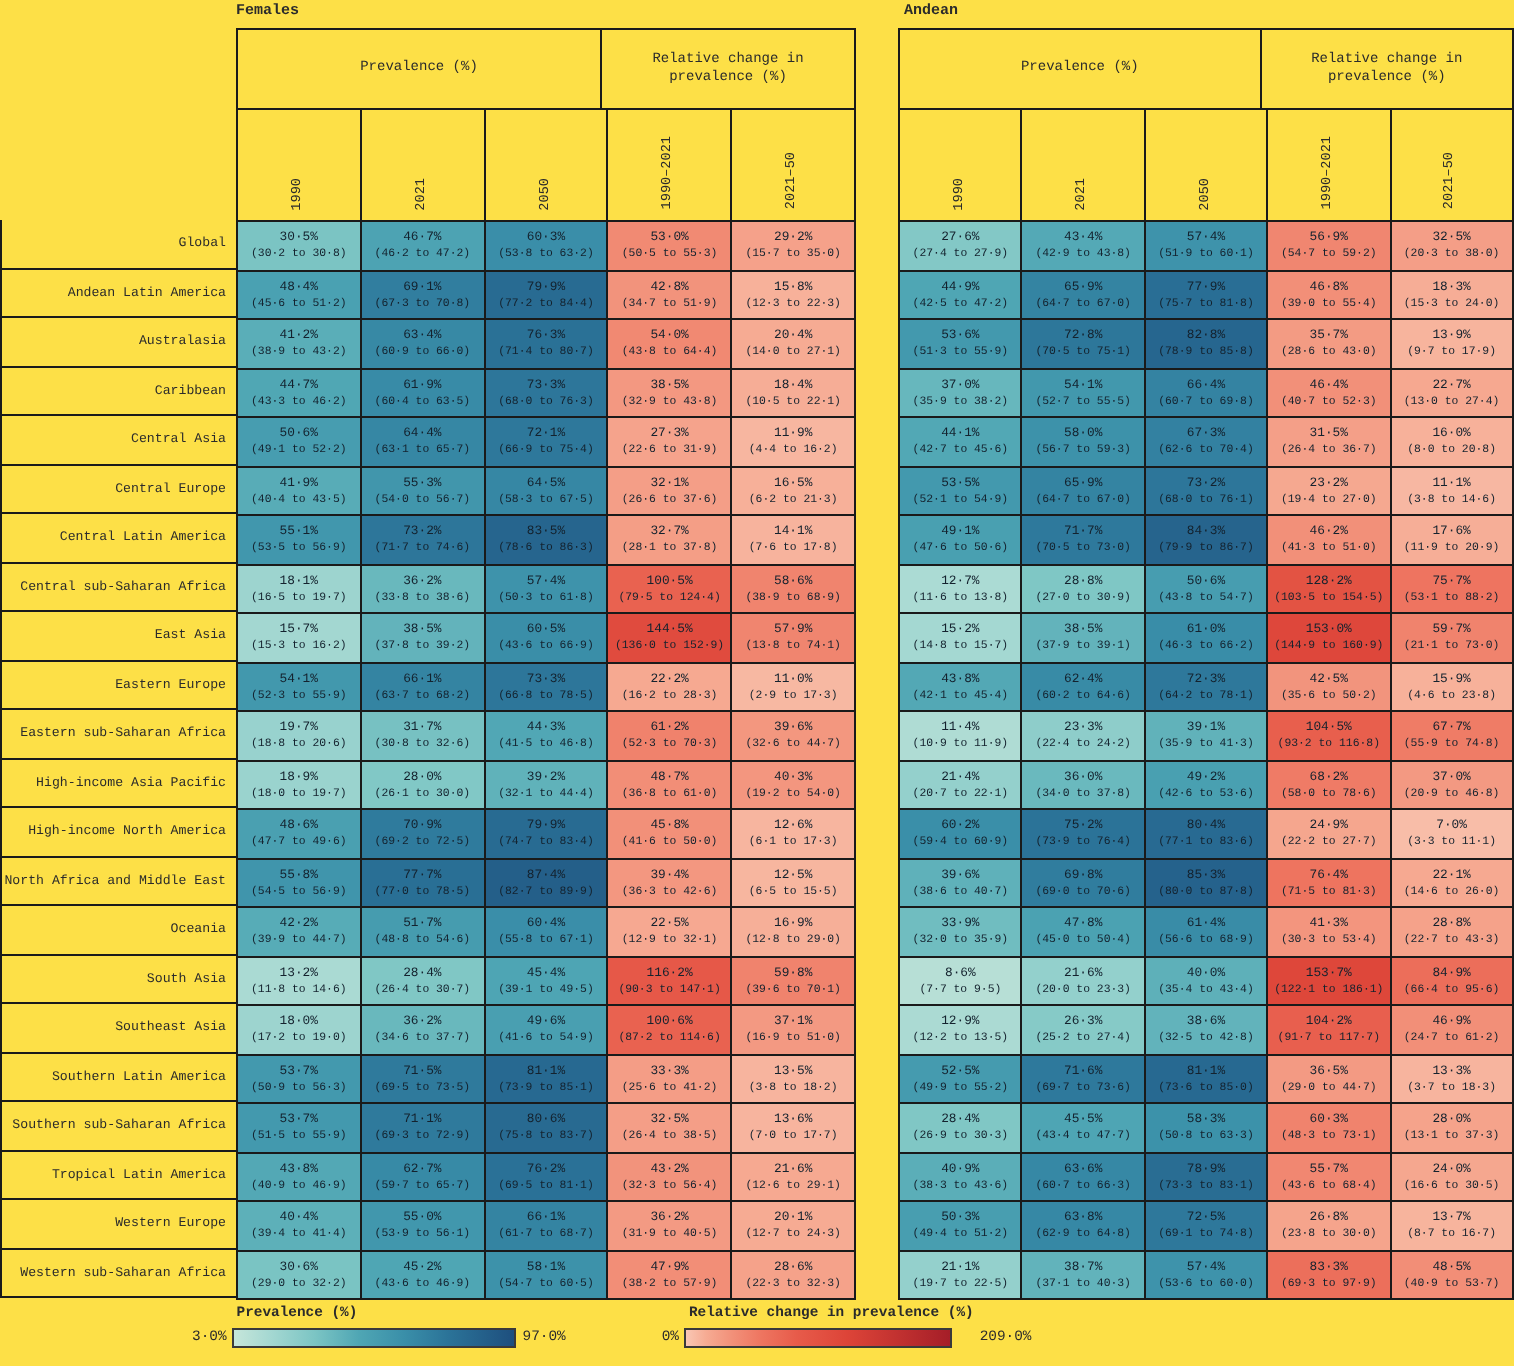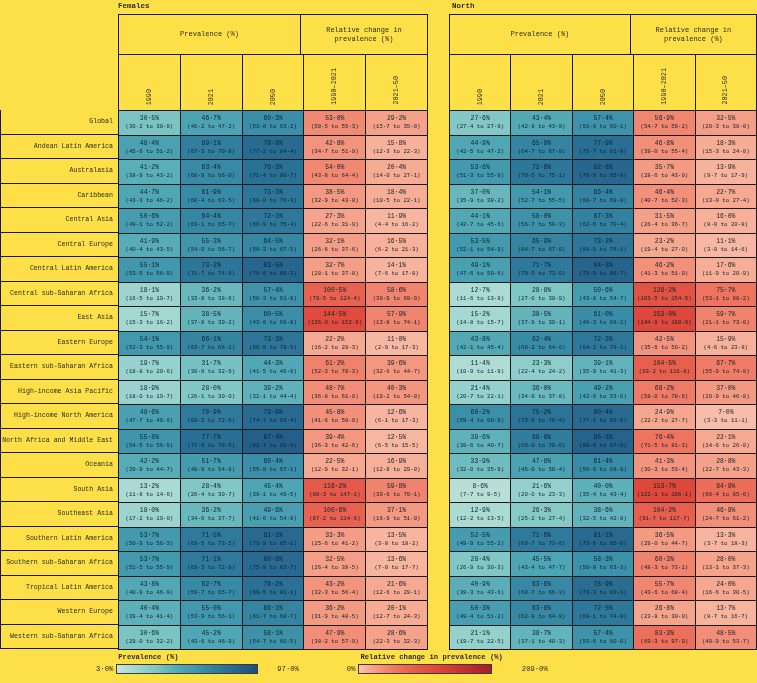--- a/index.html
+++ b/index.html
@@ -55,28 +55,28 @@
   .lblock { display:flex; align-items:flex-end; }
   .lblock1 { margin-left:96px; }
   .lblock2 { margin-left:48px; }
   .bar-col { display:flex; flex-direction:column; }
   .lg-title { font-size:7.2px; font-weight:bold; color:#2b2b2b; margin-bottom:3px; padding-left:2px; white-space:nowrap; }
   .lg-bar { height:10px; border:1px solid #3a3a3a; }
   #prev-bar { width:142px; }
   #rel-bar  { width:134px; }
   .lg-min, .lg-max { font-size:7.2px; color:#2b2b2b; line-height:10px; }
   .lg-min { margin-right:3px; }
-  .lg-max { margin-left:19px; }
+  .lg-max { margin-left:3px; }
 </style>
 </head>
 <body>
 
 <div class="fig">
   <div class="sex-label" id="females-label">Females</div>
-  <div class="sex-label" id="males-label">North</div>
+  <div class="sex-label" id="males-label">Andean</div>
 
   <div class="tables">
     <div class="label-col" id="label-col">
         <div class="lhead"></div>
         <div class="lcell">Global</div>
         <div class="lcell">Andean Latin America</div>
         <div class="lcell">Australasia</div>
         <div class="lcell">Caribbean</div>
         <div class="lcell">Central Asia</div>
         <div class="lcell">Central Europe</div>

